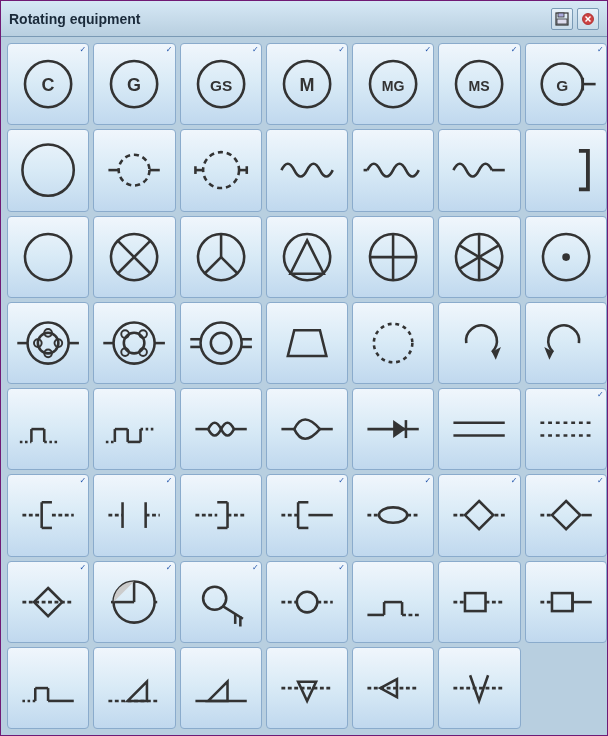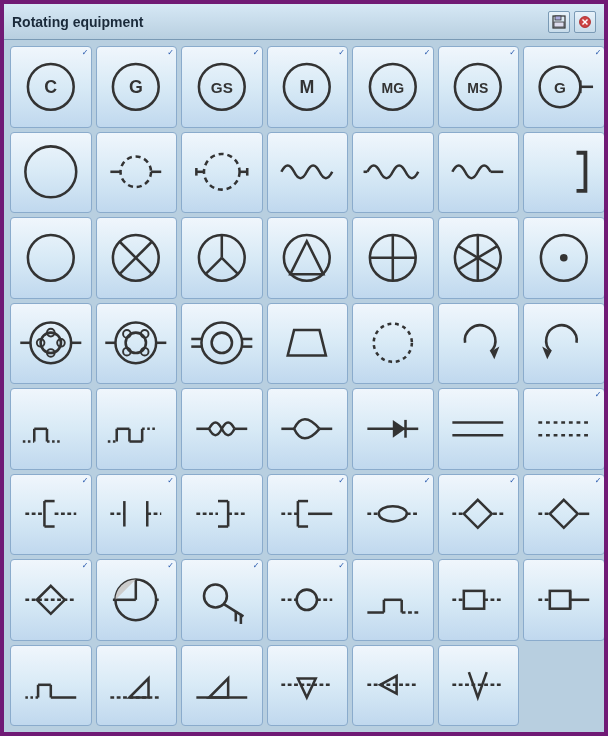--- a/index.html
+++ b/index.html
@@ -7,21 +7,21 @@
       background: #b0c4d8;
       font-family: Arial, sans-serif;
       width: 608px;
       height: 736px;
       overflow: hidden;
     }
     .window {
       width: 608px;
       height: 736px;
       background: #b8cfe0;
-      border: 4px solid #701a75;
+      border: 1px solid #701a75;
       display: flex;
       flex-direction: column;
     }
     .title-bar {
       background: linear-gradient(to bottom, #d6e8f5, #b8cfe0);
       border-bottom: 1px solid #7a9ab5;
       display: flex;
       align-items: center;
       justify-content: space-between;
       padding: 4px 8px;

